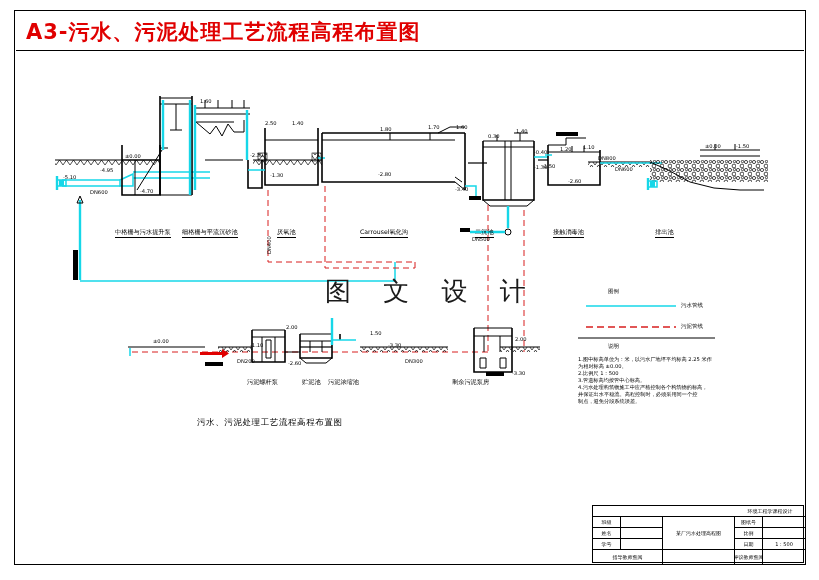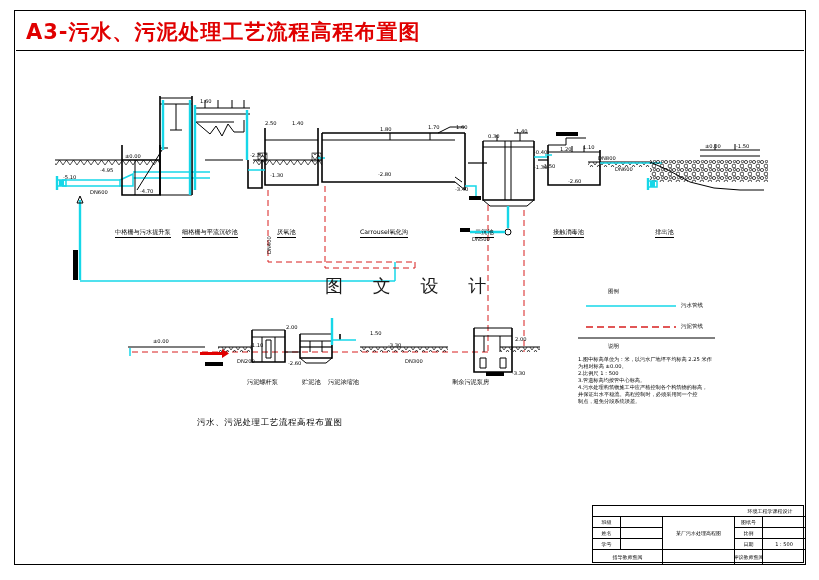--- a/index.html
+++ b/index.html
@@ -23,21 +23,21 @@
   .hatch{stroke:#000;fill:none;stroke-width:0.7;}
   .fillblk{fill:#000;}
   .fillred{fill:#e00000;}
   .fillcy{fill:#16d7e8;}
 
   .lbl{position:absolute;font-size:5.2px;color:#000;white-space:nowrap;
        font-family:"DejaVu Sans","Liberation Sans",sans-serif;transform-origin:0 0;}
   .unit{position:absolute;font-size:6.2px;color:#000;white-space:nowrap;
         border-bottom:1px solid #000;padding-bottom:0px;
         font-family:"DejaVu Sans","Liberation Sans",sans-serif;}
-  .wm{position:absolute;left:325px;top:274px;font-size:18px;color:#1a1a1a;
+  .wm{position:absolute;left:325px;top:274px;font-size:26px;color:#1a1a1a;
       letter-spacing:12px;white-space:nowrap;
       font-family:"DejaVu Serif","Liberation Serif",serif;}
   .cap{position:absolute;left:197px;top:417px;font-size:8.5px;color:#000;
        letter-spacing:0.6px;white-space:nowrap;}
   .legttl{position:absolute;left:608px;top:288px;font-size:5.5px;color:#000;}
   .legtxt{position:absolute;font-size:5.5px;color:#000;white-space:nowrap;}
 
   .noteT{position:absolute;left:608px;top:343px;font-size:5.5px;color:#000;}
   .noteL{position:absolute;left:578px;font-size:5.2px;color:#000;
          white-space:nowrap;line-height:7px;}

